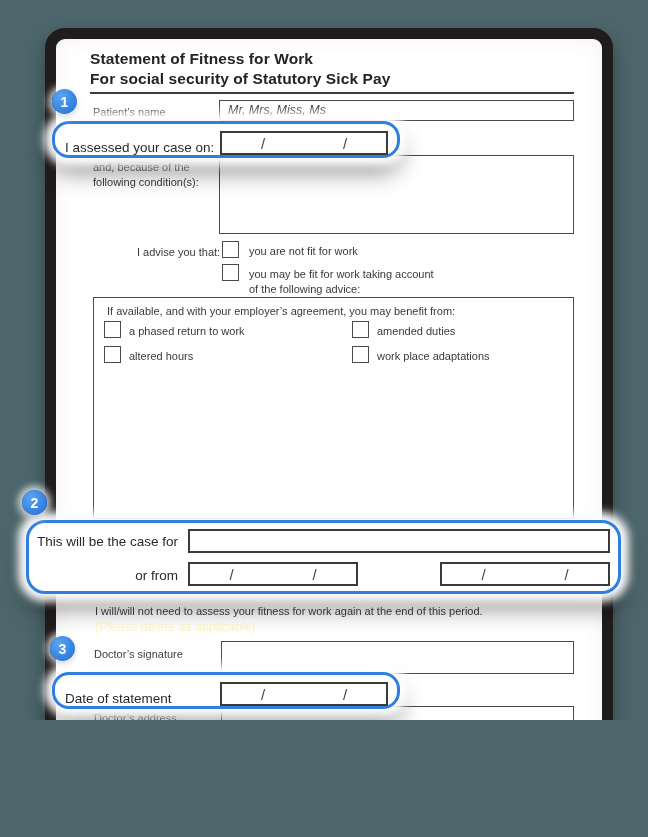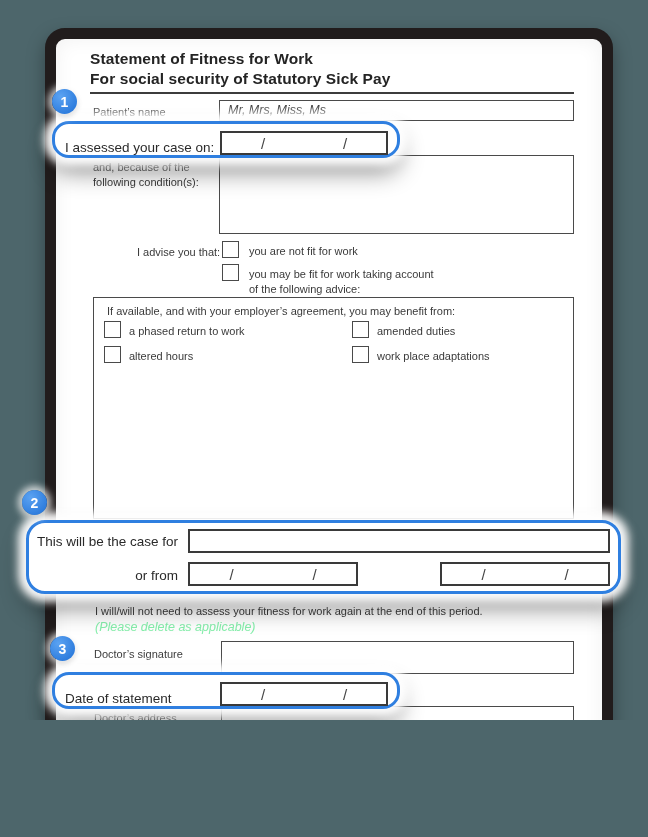--- a/index.html
+++ b/index.html
@@ -40,21 +40,21 @@
     background: #3C3C3C;
   }
   .label {
     font-size: 11px;
     color: #3A3A3A;
     line-height: 15px;
   }
   .label-italic {
     font-size: 12.5px;
     font-style: italic;
-    color: #86efac;
+    color: #fef9c3;
     line-height: 15px;
   }
   .fieldbox {
     background: #ffffff;
     border: 1.5px solid #4A4A4A;
   }
   .fieldvalue {
     font-size: 12.5px;
     color: #3A3A3A;
     padding: 3px 0 0 8px;

